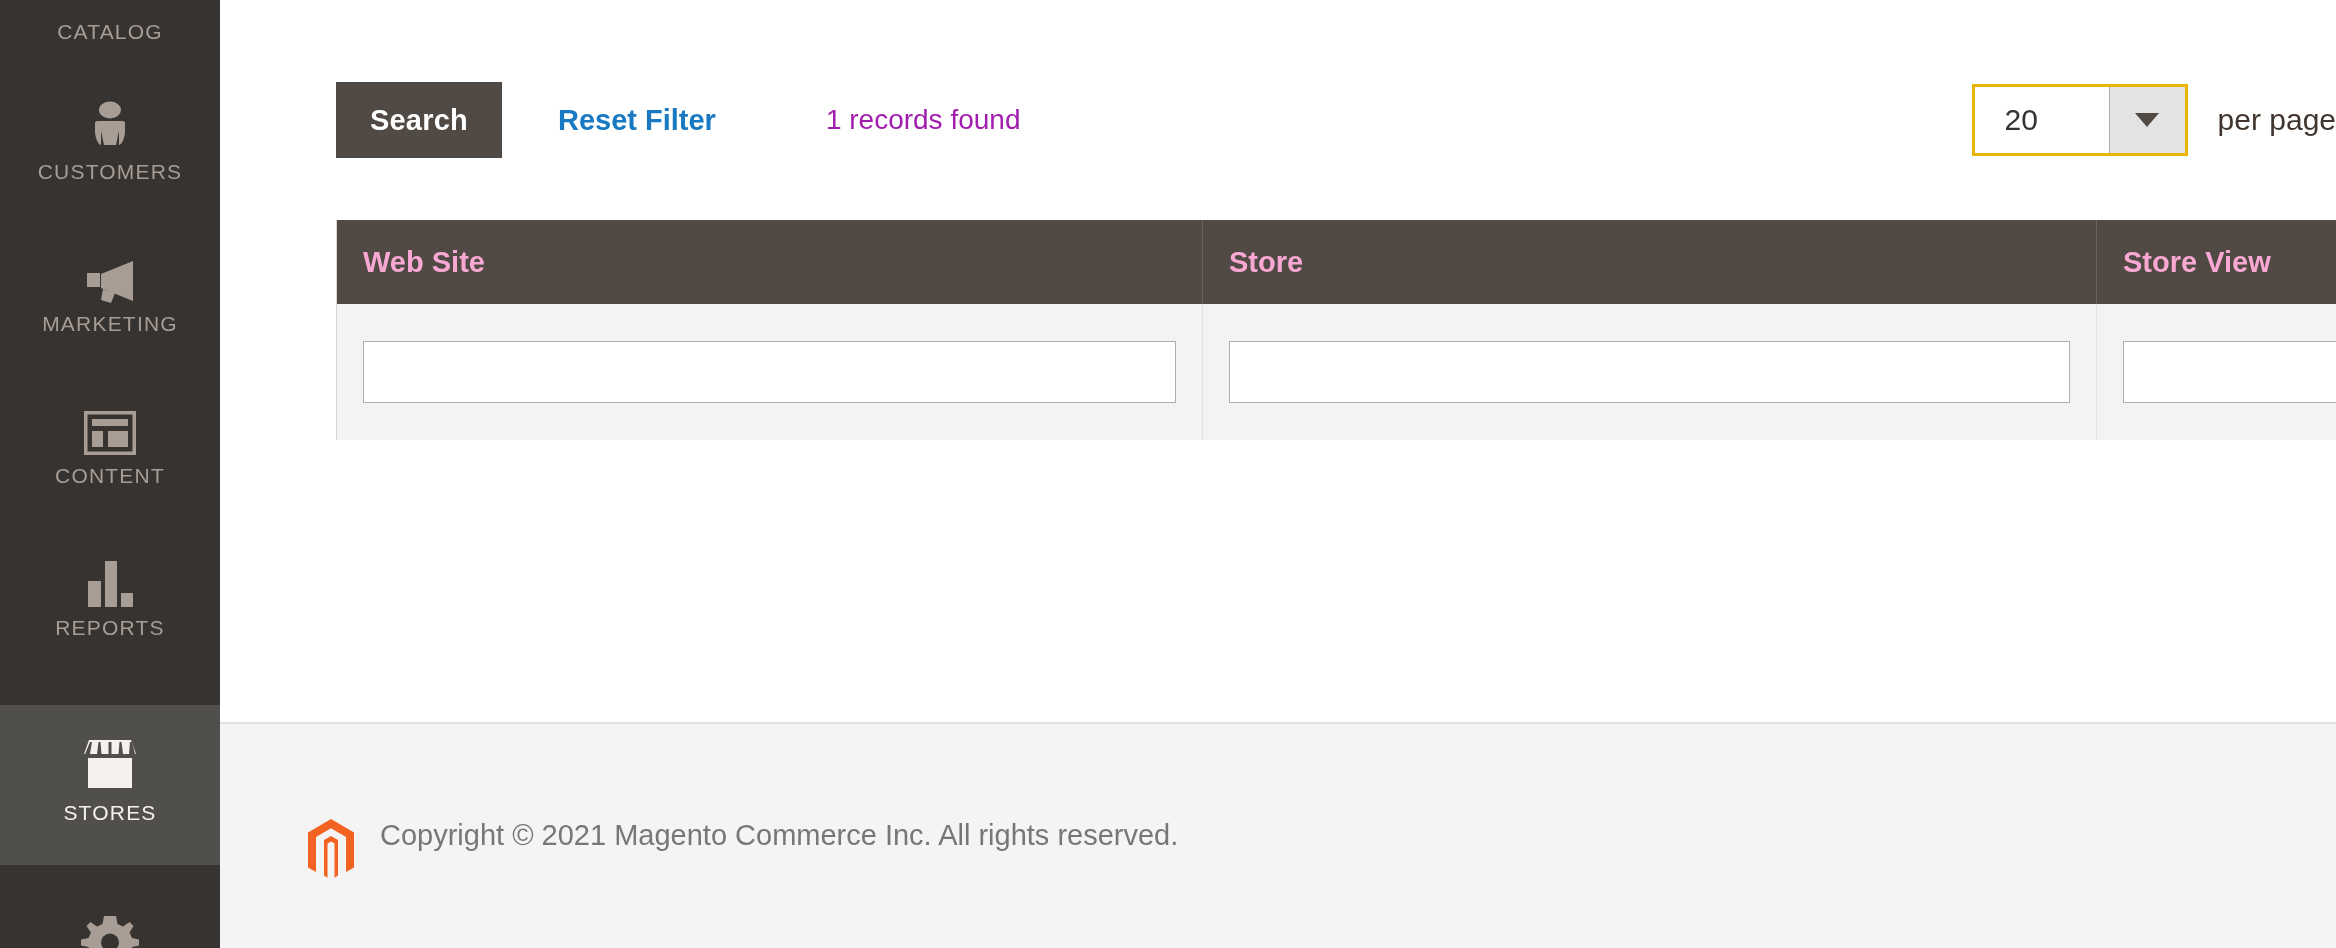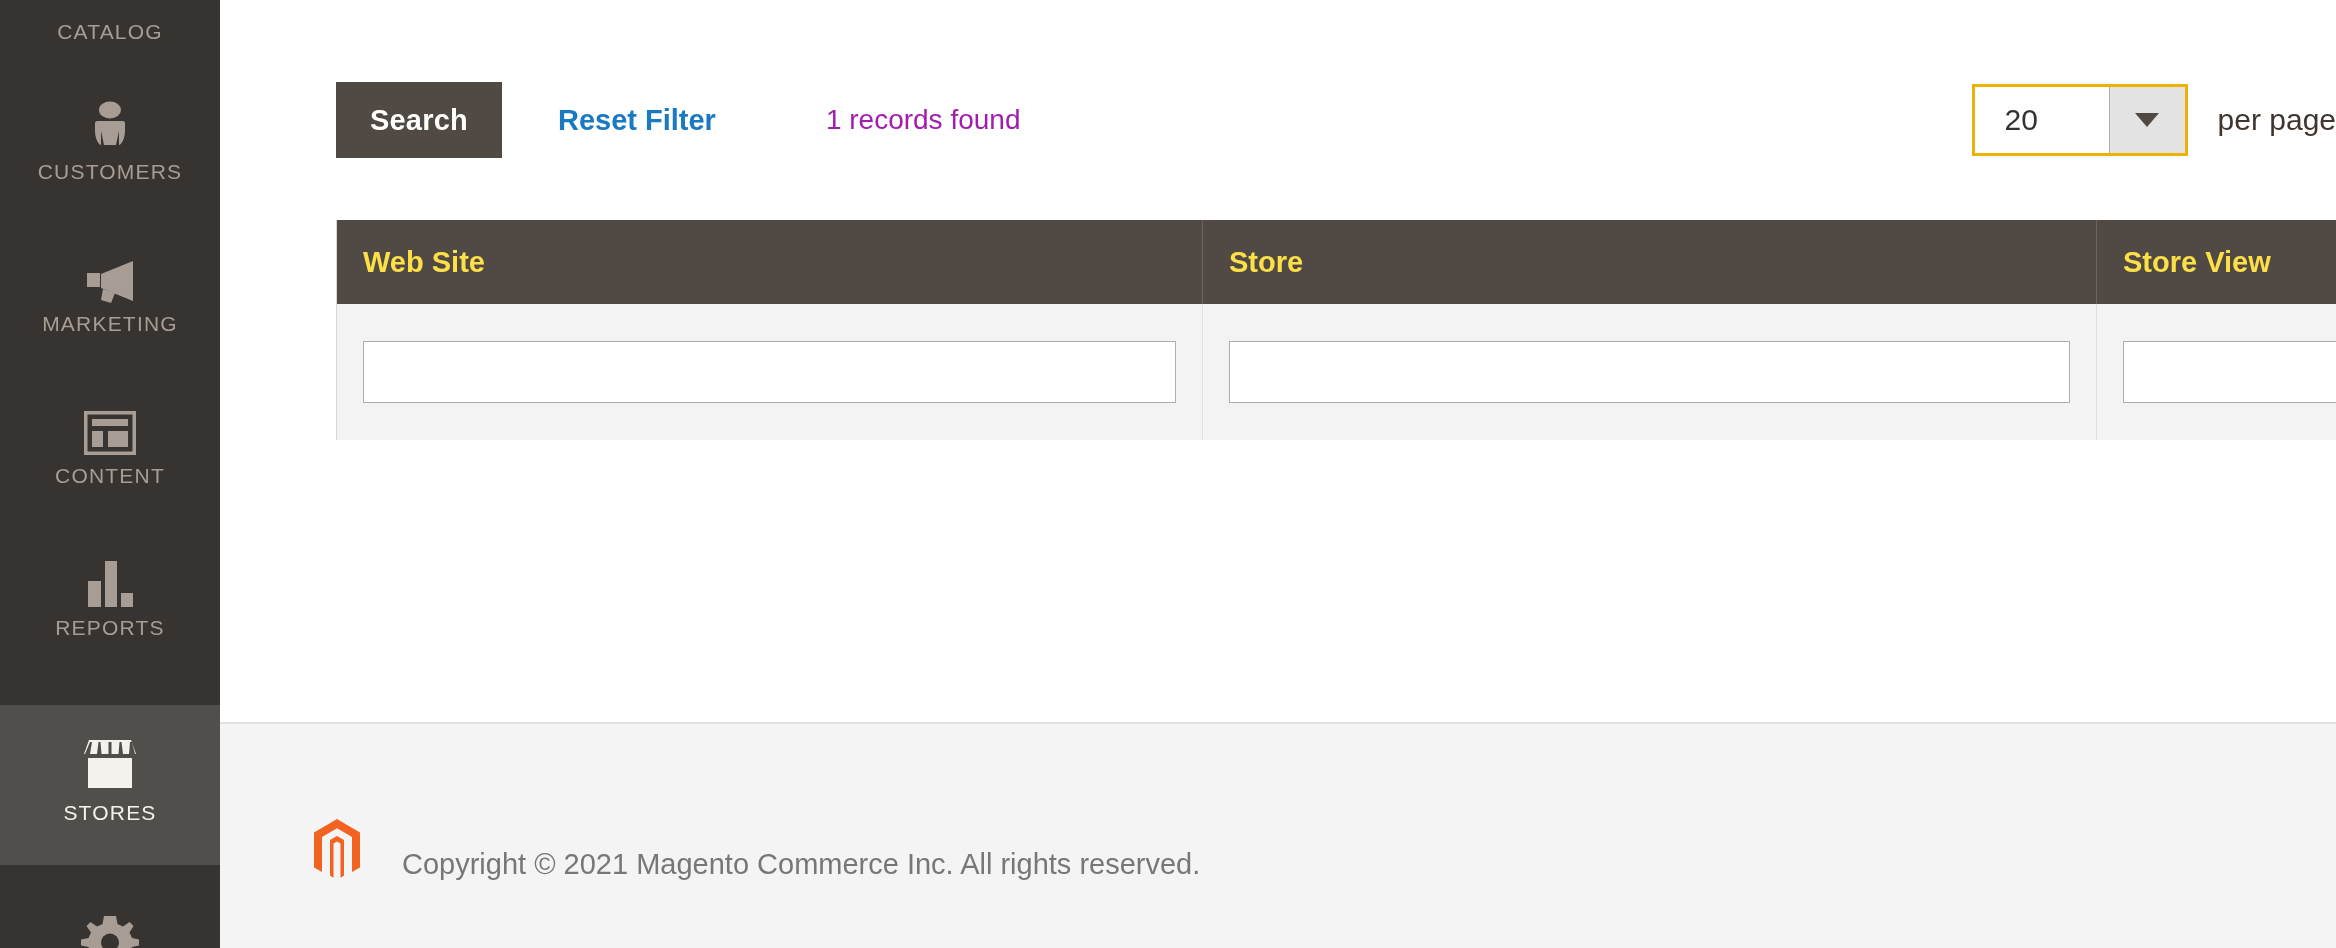--- a/index.html
+++ b/index.html
@@ -160,21 +160,21 @@
     left: 76px;
     right: 0;
     border-left: 1px solid #d6d6d6;
   }
   .grid-row { display: flex; }
   .grid-head {
     background: #514943;
     height: 84px;
   }
   .th {
-    color: #fde047;
+    color: #f9a8d4;
     font-size: 29px;
     font-weight: 700;
     display: flex;
     align-items: center;
     padding-left: 26px;
     border-right: 1px solid #6d635c;
     height: 84px;
   }
   .grid-filter { background: #f3f3f3; height: 136px; }
   .td-filter {
@@ -229,24 +229,23 @@
   
   .footer {
     position: absolute;
     top: 722px; left: 0; right: 0; bottom: 0;
     background: #f4f4f4;
     border-top: 2px solid #e0e0e0;
   }
   .footer-inner {
     position: absolute;
     top: 95px;
-    left: 94px;
-    display: flex;
-    align-items: flex-end;
-    gap: 16px;
+    left: 88px;
+    display: flex;
+    align-items: flex-start;
   }
   .magento-logo { width: 46px; height: 62px; flex: 0 0 46px; }
   .copyright {
     font-size: 29px;
     color: #777777;
     margin-left: 26px;
     white-space: nowrap;
   }
 </style>
 </head>

